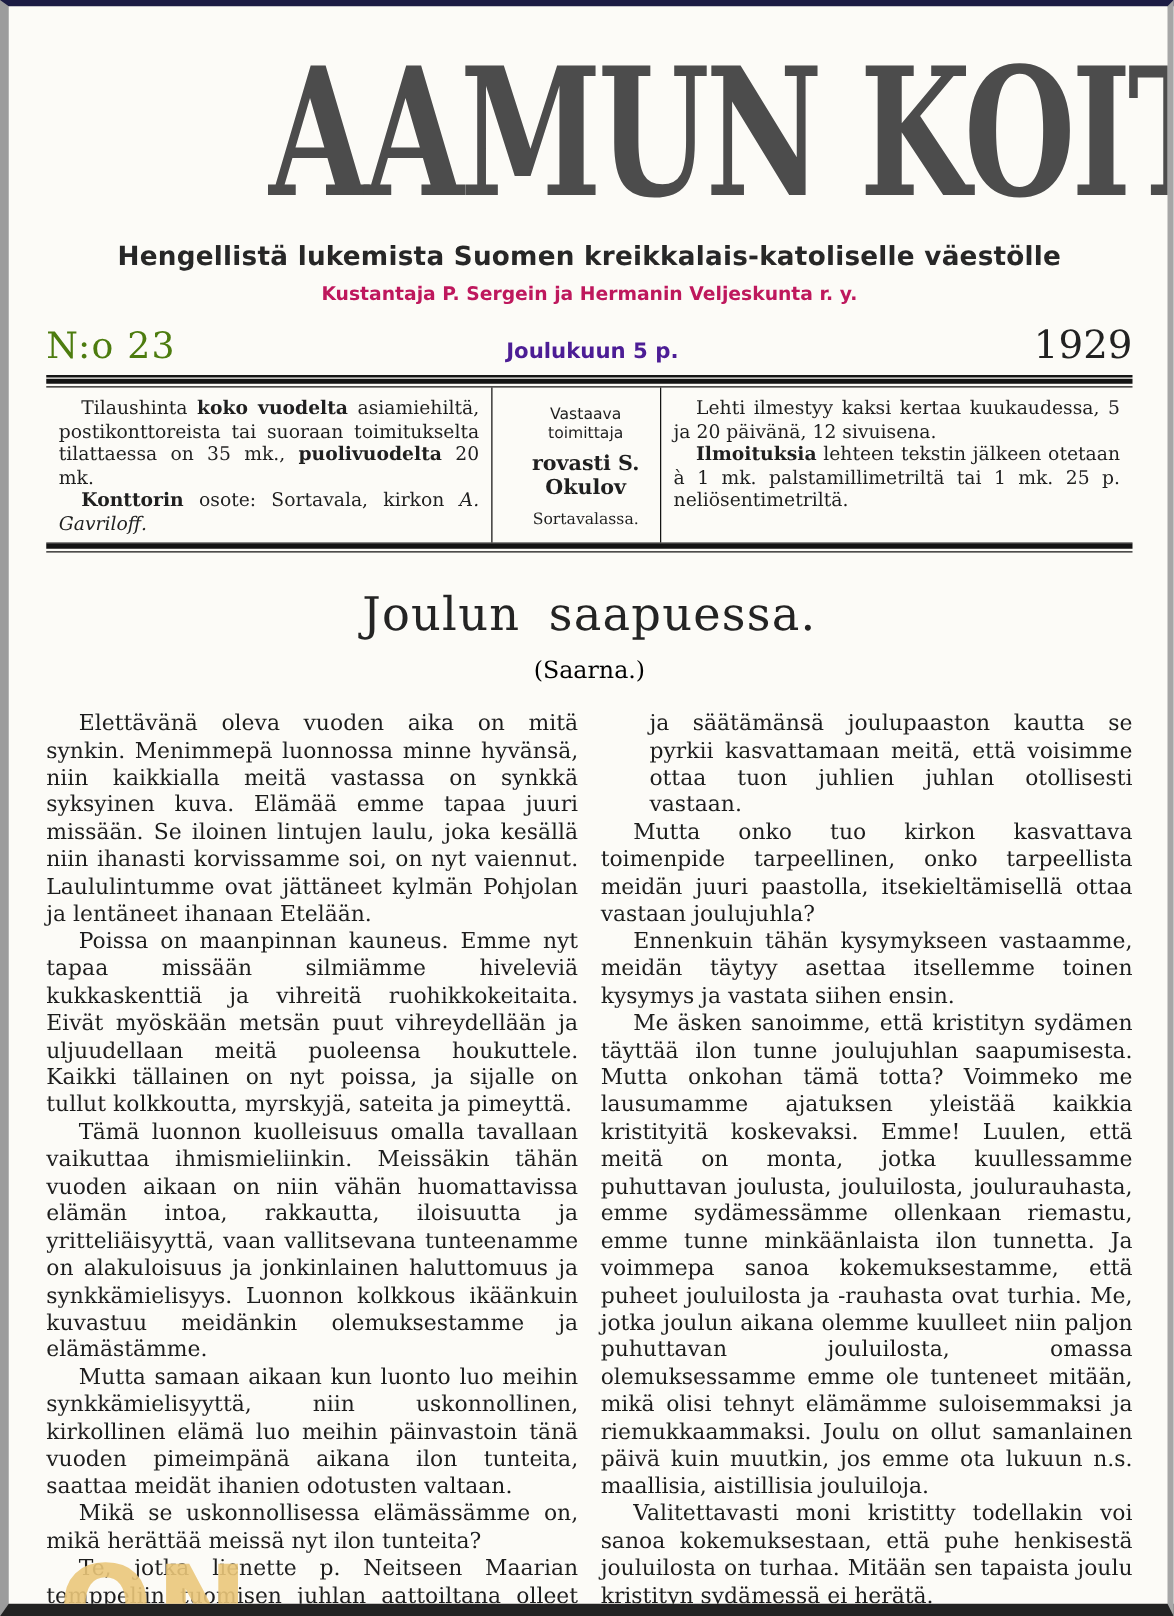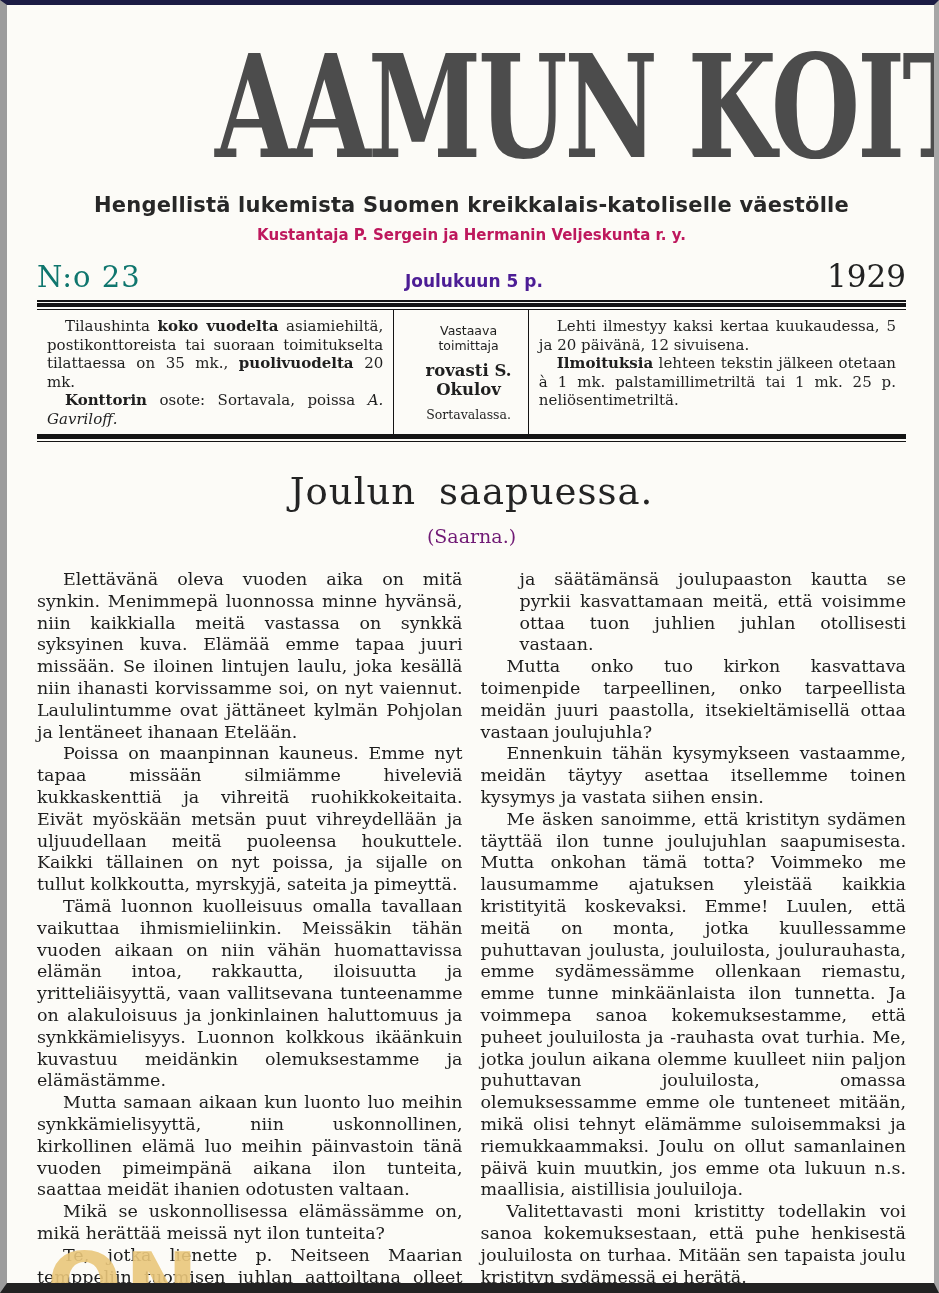--- a/index.html
+++ b/index.html
@@ -48,21 +48,21 @@
     font-size:15px;
     color:#be185d;
     margin-top:9px;
   }
 
   
   .issue-row{
     display:flex;align-items:baseline;justify-content:space-between;
     margin-top:14px;
   }
-  .issue-number{font-size:29px;letter-spacing:1px;color:#0f766e;}
+  .issue-number{font-size:29px;letter-spacing:1px;color:#4d7c0f;}
   .issue-date{font-family:"DejaVu Sans", sans-serif;font-weight:bold;font-size:17px;color:#4c1d95;transform:translateX(-10px);}
   .issue-year{font-size:31px;color:#222;}
 
   
   .thin-line{height:1.5px;background:#141414;}
   .thick-line{height:4px;background:#141414;}
   .rule-top{margin-top:6px;}
   .rule-top .thick-line{margin-top:1.5px;}
   .rule-bottom .thin-line{margin-top:1.5px;}
 
@@ -98,21 +98,21 @@
     text-align:center;
     font-size:37px;
     letter-spacing:1px;
     word-spacing:10px;
     color:#242424;
     margin-top:28px;
   }
   .article-subtitle{
     text-align:center;
     font-size:19px;
-    color:#701a75;
+    color:#000000;
     margin-top:12px;
   }
   .columns{
     display:flex;
     margin-top:22px;
   }
   .col{
     width:50%;
     box-sizing:border-box;
     font-size:17.5px;
@@ -157,21 +157,21 @@
     </div>
 
     <div class="rule-top">
       <div class="thin-line"></div>
       <div class="thick-line"></div>
     </div>
 
     <div class="info-box">
       <div class="info-col info-left">
         <p><span>Tilaushinta </span><span class="b">koko vuodelta</span><span> asiamiehiltä, postikonttoreista tai suoraan toimitukselta tilattaessa on 35 mk., </span><span class="b">puolivuodelta</span><span> 20 mk.</span></p>
-        <p><span class="b">Konttorin</span><span> osote: Sortavala, poissa </span><span class="i">A. Gavriloff.</span></p>
+        <p><span class="b">Konttorin</span><span> osote: Sortavala, kirkon </span><span class="i">A. Gavriloff.</span></p>
       </div>
       <div class="info-col info-center">
         <div class="ed1">Vastaava toimittaja</div>
         <div class="ed2">rovasti S. Okulov</div>
         <div class="ed3">Sortavalassa.</div>
       </div>
       <div class="info-col info-right">
         <p>Lehti ilmestyy kaksi kertaa kuukaudessa, 5 ja 20 päivänä, 12 sivuisena.</p>
         <p><span class="b">Ilmoituksia</span><span> lehteen tekstin jälkeen otetaan à 1 mk. palstamillimetriltä tai 1 mk. 25 p. neliösentimetriltä.</span></p>
       </div>

